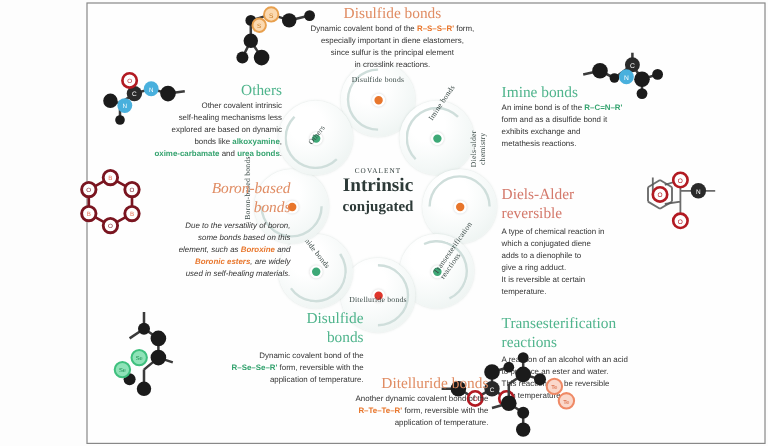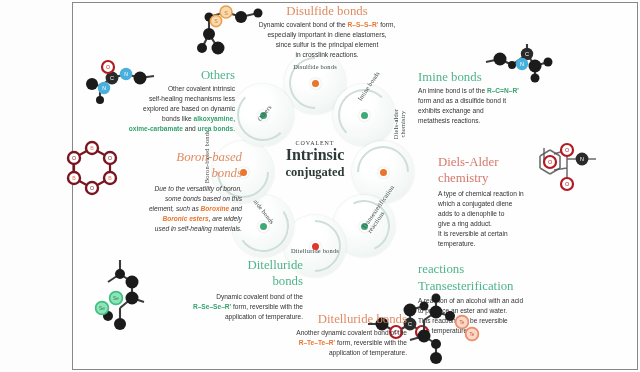--- a/index.html
+++ b/index.html
@@ -170,23 +170,23 @@
       <circle cx="57" cy="22" r="6.5" fill="#1b1b1b"></circle>
       <circle cx="70" cy="18" r="4.5" fill="#1b1b1b"></circle>
       <circle cx="57" cy="34" r="4.5" fill="#1b1b1b"></circle>
       <circle cx="49" cy="10" r="6.2" fill="#2a2a2a"></circle>
       <text x="49" y="12.4" font-size="5.6" fill="#fff" text-anchor="middle" font-family="Liberation Sans, sans-serif">C</text>
       <circle cx="44" cy="20" r="6.2" fill="#49b0dd"></circle>
       <text x="44" y="22.4" font-size="5.6" fill="#fff" text-anchor="middle" font-family="Liberation Sans, sans-serif">N</text>
     </svg>
   </div>
 
-  <div class="tb t-red al" style="left:438px; top:155px; width:115px;">
+  <div class="tb t-red al" style="left:418px; top:155px; width:115px;">
     <h3>Diels-Alder</h3>
-    <h3 style="margin-bottom:3px;">chemistry</h3>
+    <h3 style="margin-bottom:3px;">reversible</h3>
     <p>
       <span>A type of chemical reaction in</span><br>
       <span>which a conjugated diene</span><br>
       <span>adds to a dienophile to</span><br>
       <span>give a ring adduct.</span><br>
       <span>It is reversible at certain</span><br>
       <span>temperature.</span>
     </p>
   </div>
   <div class="mol" style="left:530px; top:140px;">
@@ -202,22 +202,22 @@
       <circle cx="37" cy="44" r="6" fill="#fff" stroke="#b21a22" stroke-width="2.2"></circle>
       <text x="37" y="46.4" font-size="5.4" fill="#b21a22" text-anchor="middle" font-family="Liberation Sans, sans-serif">O</text>
       <circle cx="20" cy="22" r="6" fill="#fff" stroke="#b21a22" stroke-width="2.2"></circle>
       <text x="20" y="24.4" font-size="5.4" fill="#b21a22" text-anchor="middle" font-family="Liberation Sans, sans-serif">O</text>
       <circle cx="52" cy="19" r="6.4" fill="#2a2a2a"></circle>
       <text x="52" y="21.4" font-size="5.4" fill="#fff" text-anchor="middle" font-family="Liberation Sans, sans-serif">N</text>
     </svg>
   </div>
 
   <div class="tb t-green al" style="left:418px; top:262px; width:145px;">
+    <h3>Transesterification</h3>
     <h3 style="margin-bottom:3px;">reactions</h3>
-    <h3>Transesterification</h3>
     <p>
       <span>A reaction of an alcohol with an acid</span><br>
       <span>to produce an ester and water.</span><br>
       <span>This reaction can be reversible</span><br>
       <span>with temperature.</span>
     </p>
   </div>
   <div class="mol" style="left:362px; top:300px;">
     <svg width="90" height="56" viewBox="0 0 90 56">
       <g stroke="#3b3b3b" stroke-width="2.1" fill="none">
@@ -255,21 +255,21 @@
       <circle cx="26" cy="52" r="5" fill="#1b1b1b"></circle>
       <circle cx="26" cy="66" r="6" fill="#1b1b1b"></circle>
       <circle cx="52" cy="30" r="6.4" fill="#fad8cb" stroke="#ef8a66" stroke-width="1.7"></circle>
       <text x="52" y="32.4" font-size="4.8" fill="#d4562c" text-anchor="middle" font-family="Liberation Sans, sans-serif">Te</text>
       <circle cx="62" cy="42" r="6.4" fill="#fad8cb" stroke="#ef8a66" stroke-width="1.7"></circle>
       <text x="62" y="44.4" font-size="4.8" fill="#d4562c" text-anchor="middle" font-family="Liberation Sans, sans-serif">Te</text>
     </svg>
   </div>
 
   <div class="tb t-green ar" style="left:143px; top:258px; width:160px;">
-    <h3>Ditelluride</h3>
+    <h3>Disulfide</h3>
     <h3 style="margin-bottom:3px;">bonds</h3>
     <p>
       <span>Dynamic covalent bond of the</span><br>
       <span class="c-gr">R–Se–Se–R'</span><span> form, reversible with the</span><br>
       <span>application of temperature.</span>
     </p>
   </div>
   <div class="mol" style="left:88px; top:258px;">
     <svg width="66" height="74" viewBox="0 0 66 74">
       <g stroke="#3b3b3b" stroke-width="2.1" fill="none">

